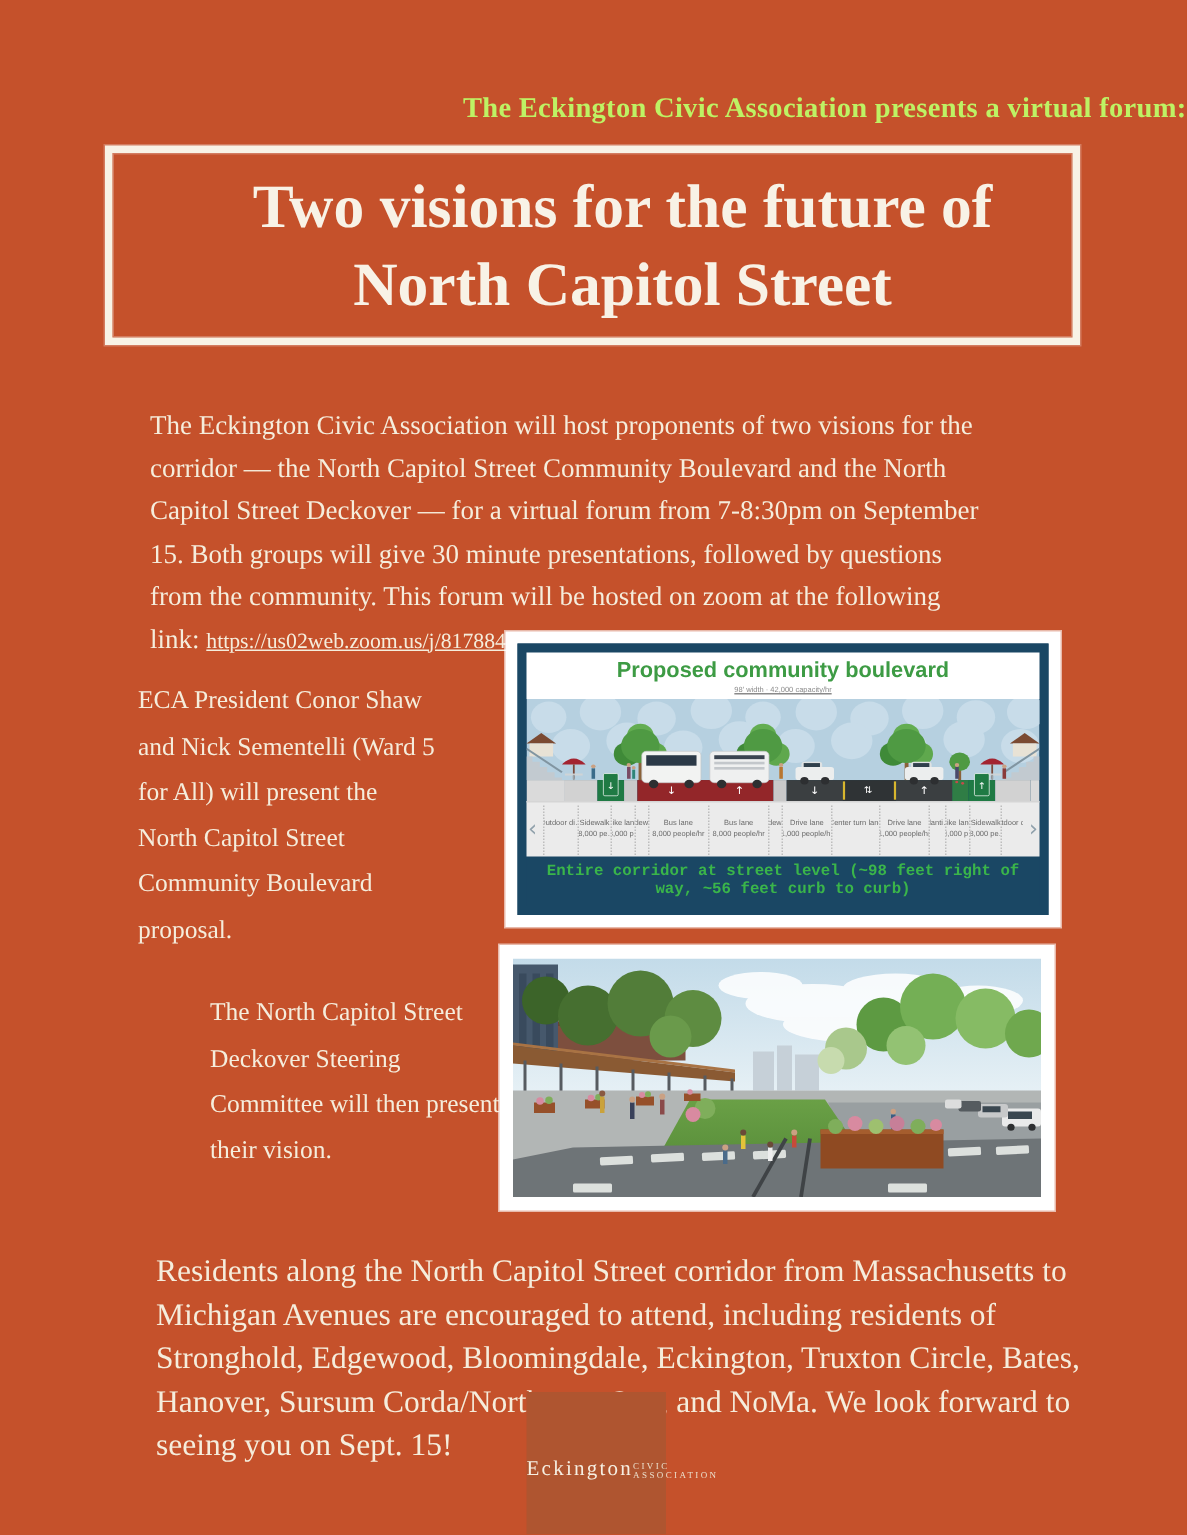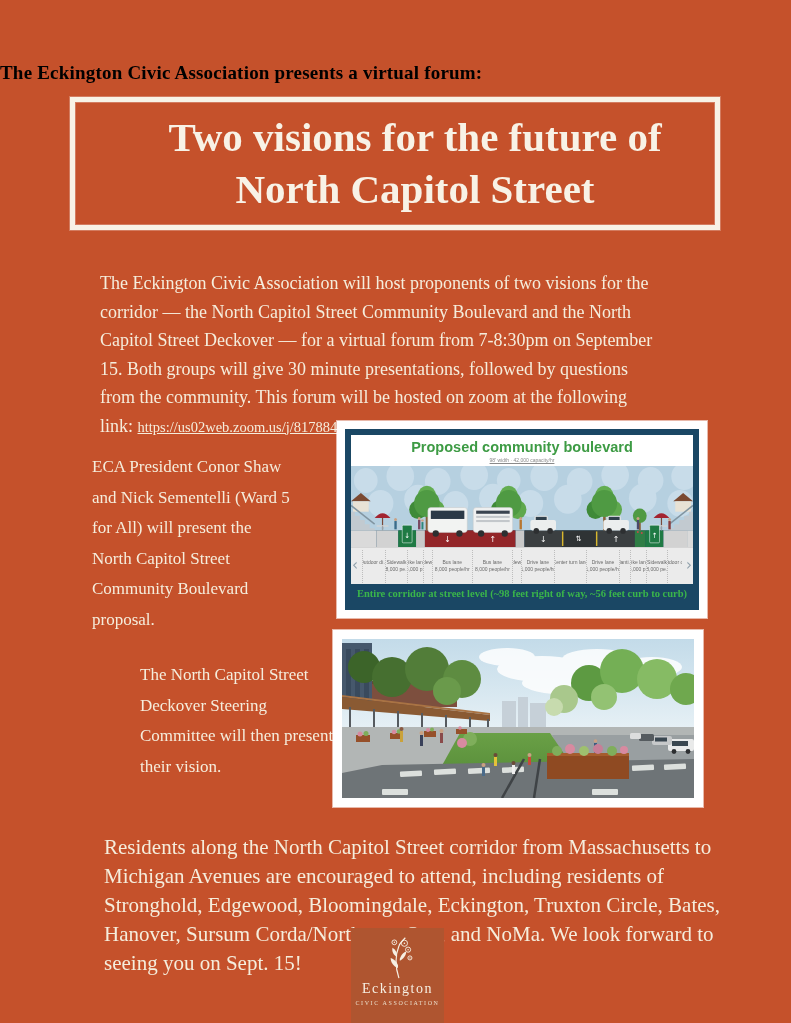--- a/index.html
+++ b/index.html
@@ -1,19 +1,19 @@
 <!DOCTYPE html>
 <html><head>
 <meta charset="utf-8">
 <style>
   html,body{margin:0;padding:0;background:#C5512B;}
   .page{position:relative;width:791px;height:1023px;margin:0 auto;background:#C5512B;
         font-family:"Liberation Serif","DejaVu Serif",serif;color:#F5EDDC;overflow:hidden;}
-  .header-line{position:absolute;left:0;top:62px;width:100%;text-align:left;
-        font-size:19px;font-weight:bold;color:#000000;letter-spacing:.2px;}
+  .header-line{position:absolute;left:0;top:62px;width:100%;text-align:right;
+        font-size:19px;font-weight:bold;color:#bef264;letter-spacing:.2px;}
   .title-box{position:absolute;left:70px;top:97px;width:650px;height:133px;box-sizing:border-box;
         border:5px solid #F8F2E6;display:flex;flex-direction:column;align-items:center;justify-content:center;
         box-shadow:0 0 0 1px rgba(255,255,255,.25), inset 0 0 0 1px rgba(255,255,255,.25);padding-left:40px;}
   .title-line{font-size:41px;font-weight:bold;color:#F8F2E6;line-height:1.26;text-align:center;}
   .intro{position:absolute;left:100px;top:251px;width:628px;font-size:18px;line-height:28.5px;
         white-space:pre-line;}
   .zoom-link{font-size:14.5px;text-decoration:underline;color:#F5EDDC;cursor:pointer;}
   .sec-text{position:absolute;font-size:17px;line-height:30.5px;white-space:pre-line;}
   .sec1-text{left:92px;top:452px;width:238px;}
   .sec2-text{left:92px;top:660px;width:250px;margin-left:48px;}
@@ -31,31 +31,31 @@
   .smx-scene{display:block;width:100%;flex:1;}
   .smx-lanes{height:33px;background:#ebebeb;border-top:1px solid #d5d5d5;display:flex;
         position:relative;padding:2px 11px 1px;box-sizing:content-box;}
   .lane{flex:1;display:flex;flex-direction:column;align-items:center;padding-top:9px;
         border-left:1px dotted #bdbdbd;overflow:hidden;}
   .lane:first-child{border-left:none;}
   .ln,.lc{font-family:"Liberation Sans",sans-serif;font-size:5px;line-height:1.35;color:#6a6a6a;
         white-space:nowrap;}
   .chev{position:absolute;top:8px;font-family:"DejaVu Sans",sans-serif;font-size:15px;color:#8fa0ab;}
   .chev.left{left:1px;}  .chev.right{right:1px;}
-  .smx-caption{background:#1A4764;color:#3AB54A;font-family:Liberation Serif, serif;
+  .smx-caption{background:#1A4764;color:#3AB54A;font-family:Liberation Mono, monospace;
         font-weight:bold;font-size:10.5px;text-align:center;padding:4px 2px 5px;}
 
   
   .fig2{position:absolute;left:333px;top:630px;width:370px;height:177px;margin:0;background:#fff;
         padding:9px;box-sizing:border-box;box-shadow:0 0 0 1px rgba(255,255,255,.6);}
   .fig2 svg{display:block;width:100%;height:100%;}
 
   
   .logo{position:absolute;left:351px;top:928px;width:93px;height:95px;background:#AF5530;
-        display:flex;flex-direction:column;align-items:center;justify-content:flex-start;padding-top:7px;
+        display:flex;flex-direction:row;align-items:center;justify-content:flex-start;padding-top:7px;
         box-sizing:border-box;}
   .logo-name{font-size:14px;color:#F6EFE2;letter-spacing:1.5px;margin-top:2px;}
   .logo-sub{font-size:6px;color:#EADDC9;letter-spacing:1.6px;text-transform:uppercase;margin-top:3px;}
 </style>
 </head>
 <body>
 
 <div class="page">
 
   <div class="header-line">The Eckington Civic Association presents a virtual forum:</div>

